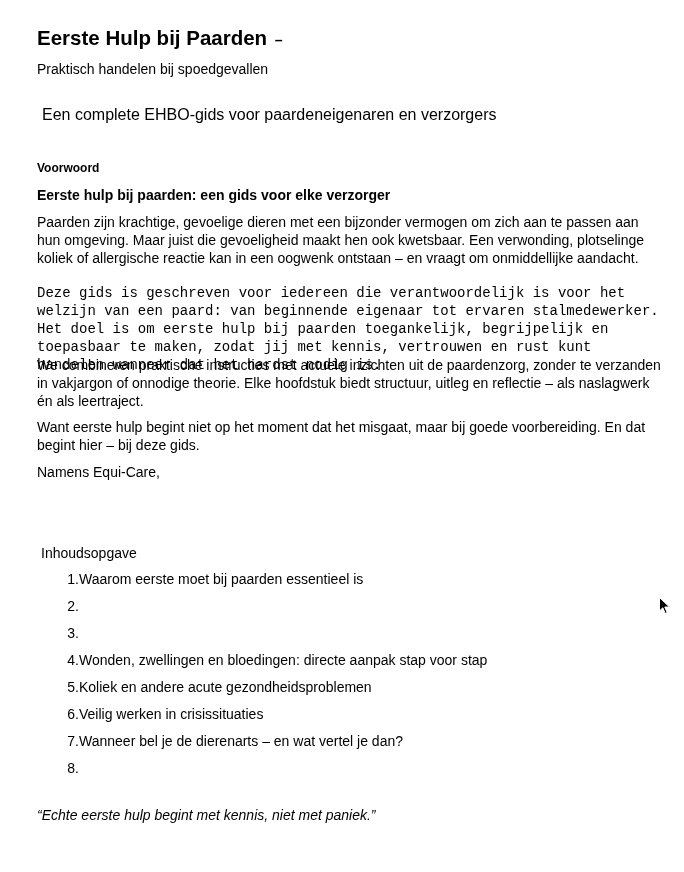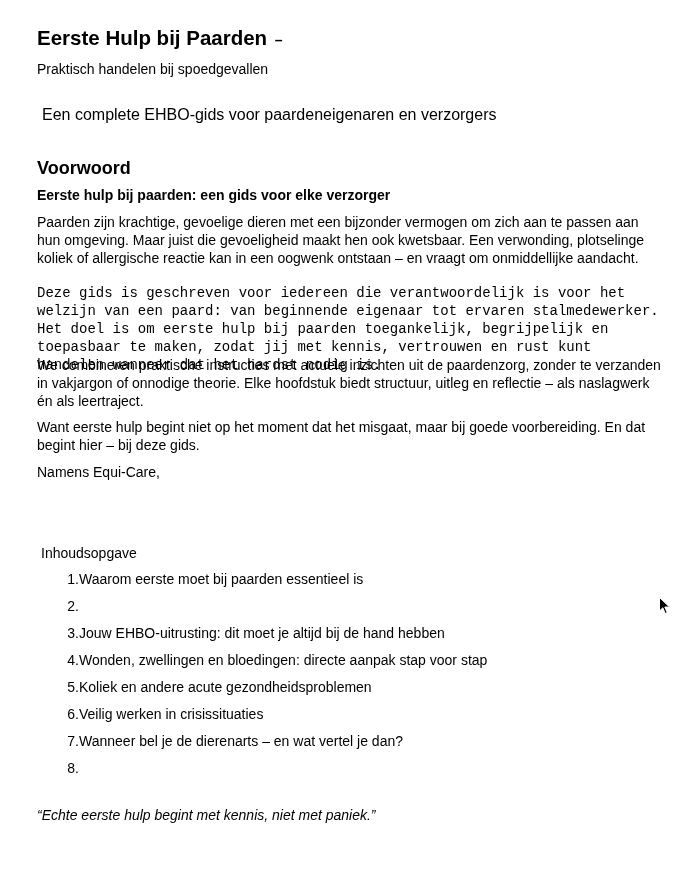--- a/index.html
+++ b/index.html
@@ -48,21 +48,21 @@
       top: 106px;
       left: 5px;
       font-size: 16px;
       line-height: 17px;
       white-space: nowrap;
     }
     .h-foreword {
       position: absolute;
       top: 160px;
       left: 0;
-      font-size: 18px;
+      font-size: 12px;
       font-weight: bold;
       line-height: 17px;
     }
     .h-sub {
       position: absolute;
       top: 187px;
       left: 0;
       font-size: 14px;
       font-weight: bold;
       line-height: 17px;
@@ -164,21 +164,20 @@
   <ol class="toc-list">
     <li class="toc-item">
       <span class="toc-num">1.</span>
       <span class="toc-text">Waarom eerste moet bij paarden essentieel is</span>
     </li>
     <li class="toc-item">
       <span class="toc-num">2.</span>
     </li>
     <li class="toc-item">
       <span class="toc-num">3.</span>
-      <span class="toc-text">Jouw EHBO-uitrusting: dit moet je altijd bij de hand hebben</span>
     </li>
     <li class="toc-item">
       <span class="toc-num">4.</span>
       <span class="toc-text">Wonden, zwellingen en bloedingen: directe aanpak stap voor stap</span>
     </li>
     <li class="toc-item">
       <span class="toc-num">5.</span>
       <span class="toc-text">Koliek en andere acute gezondheidsproblemen</span>
     </li>
     <li class="toc-item">

